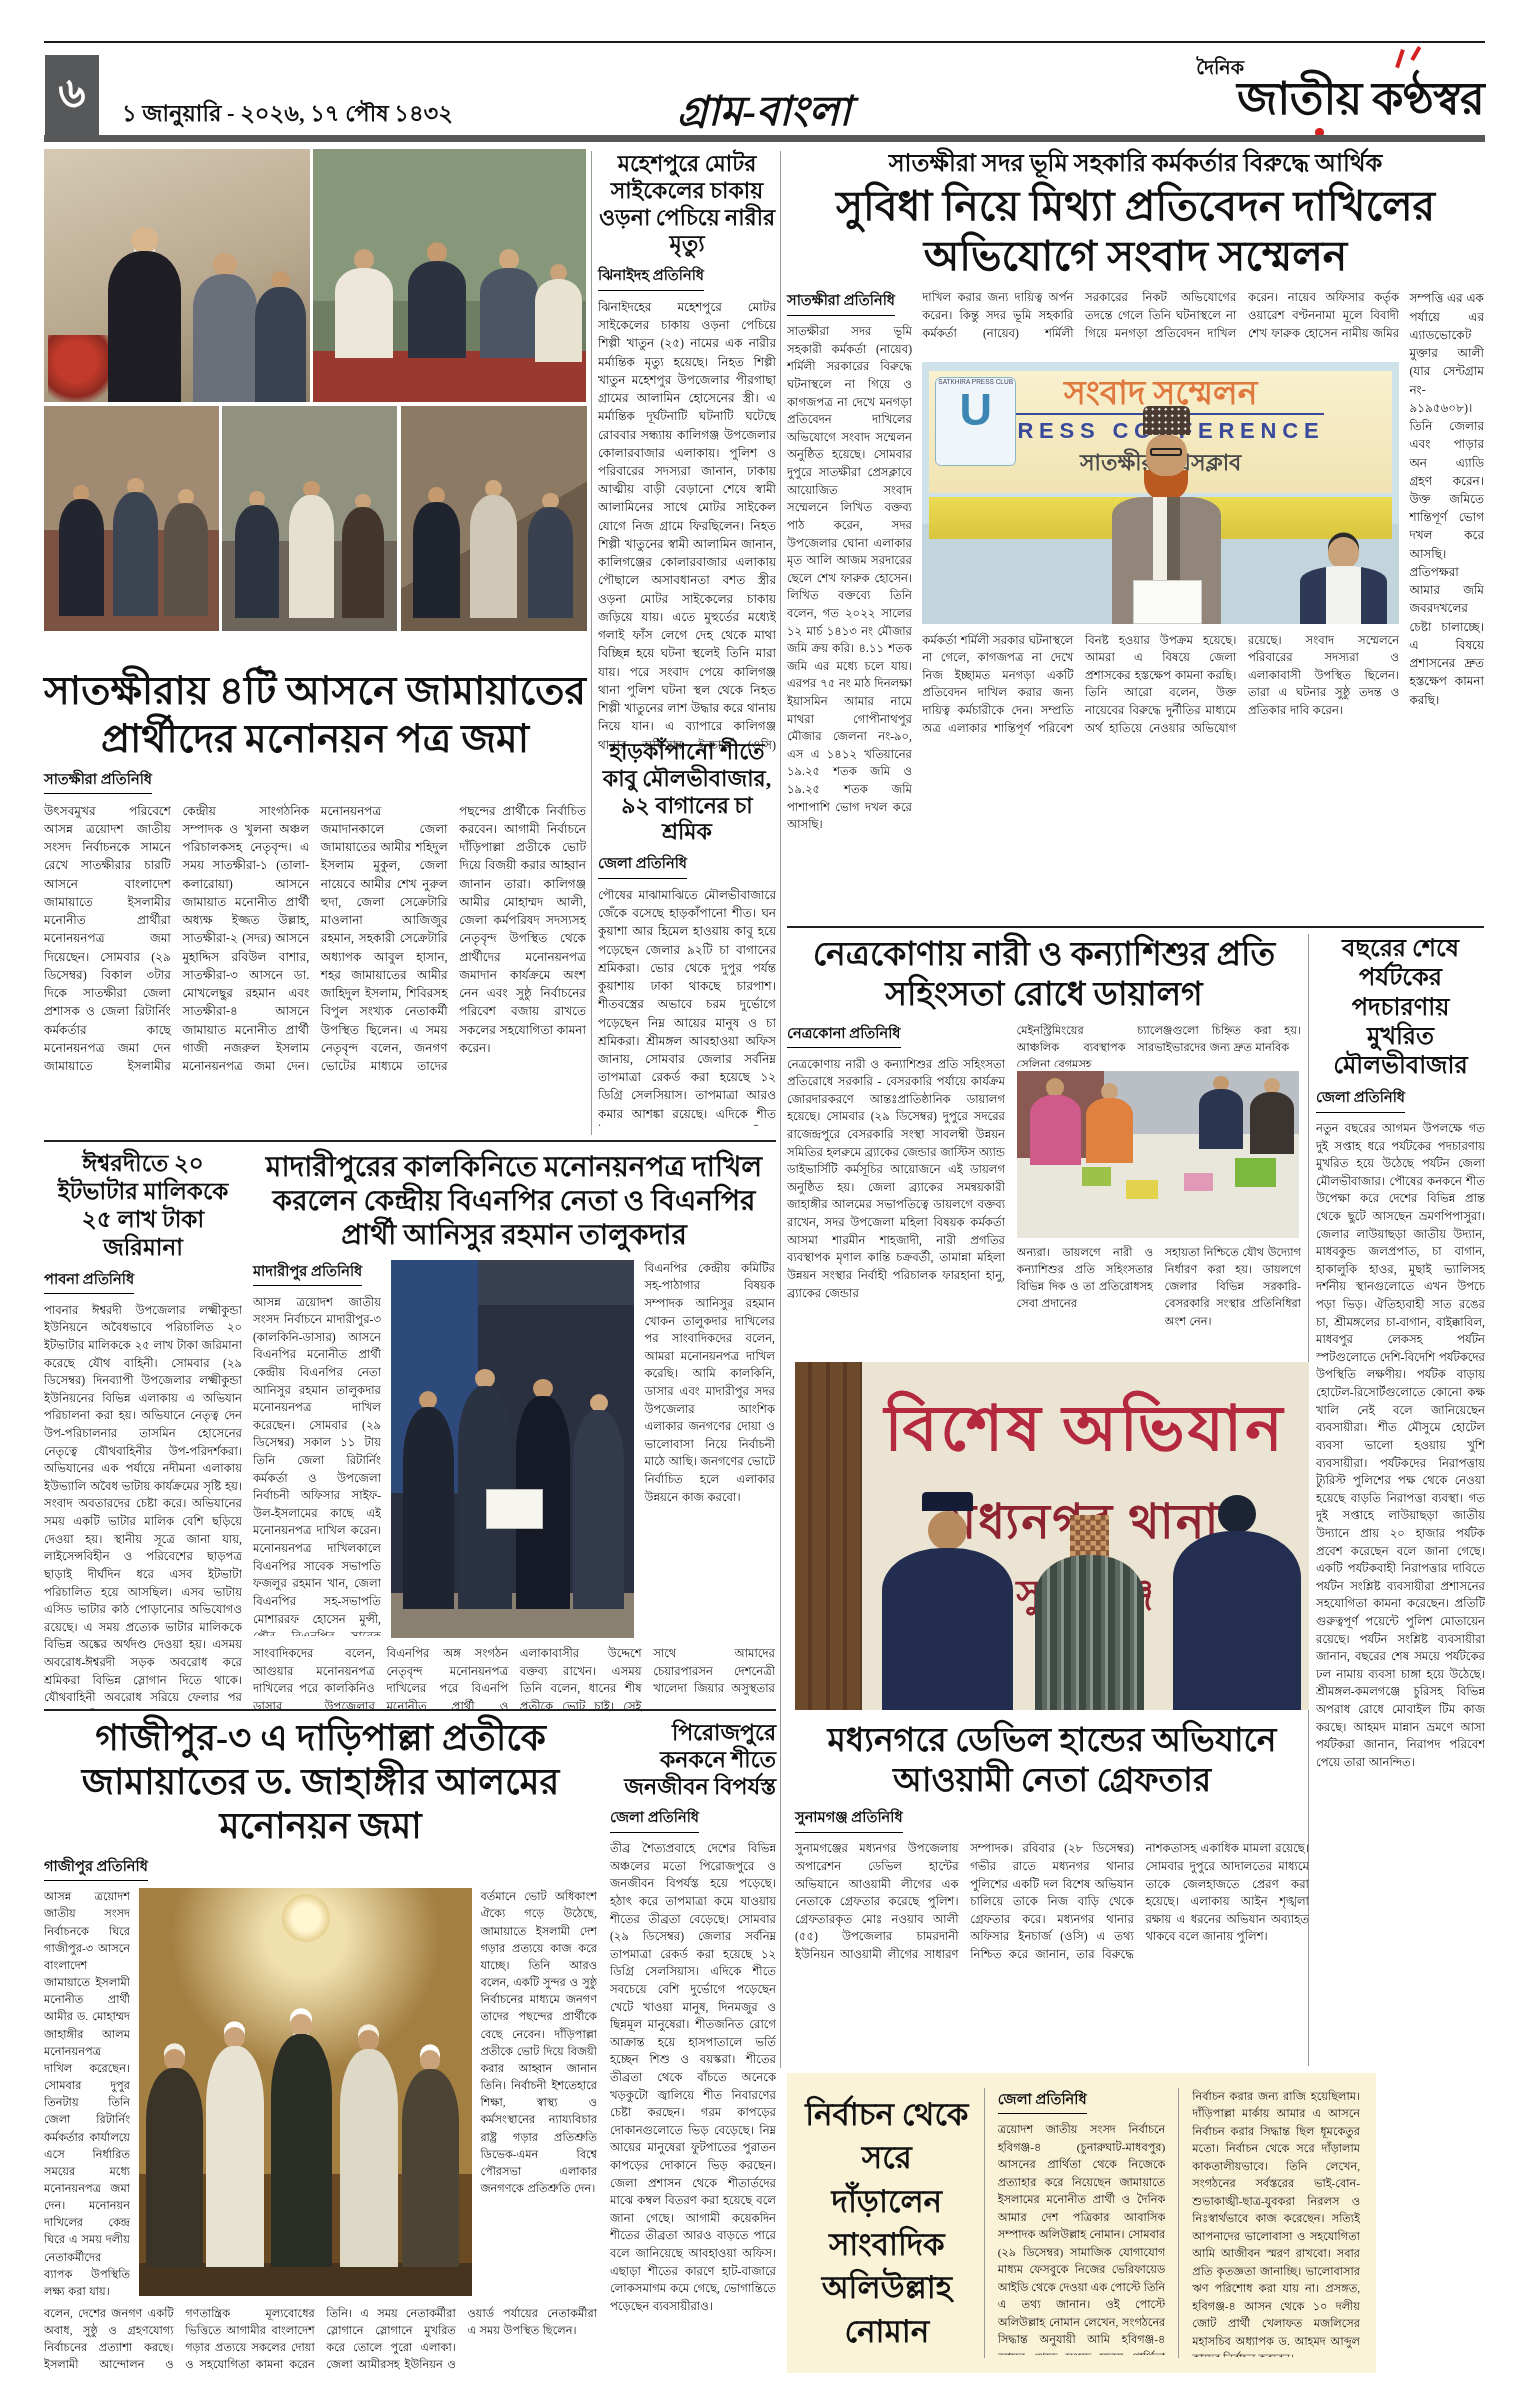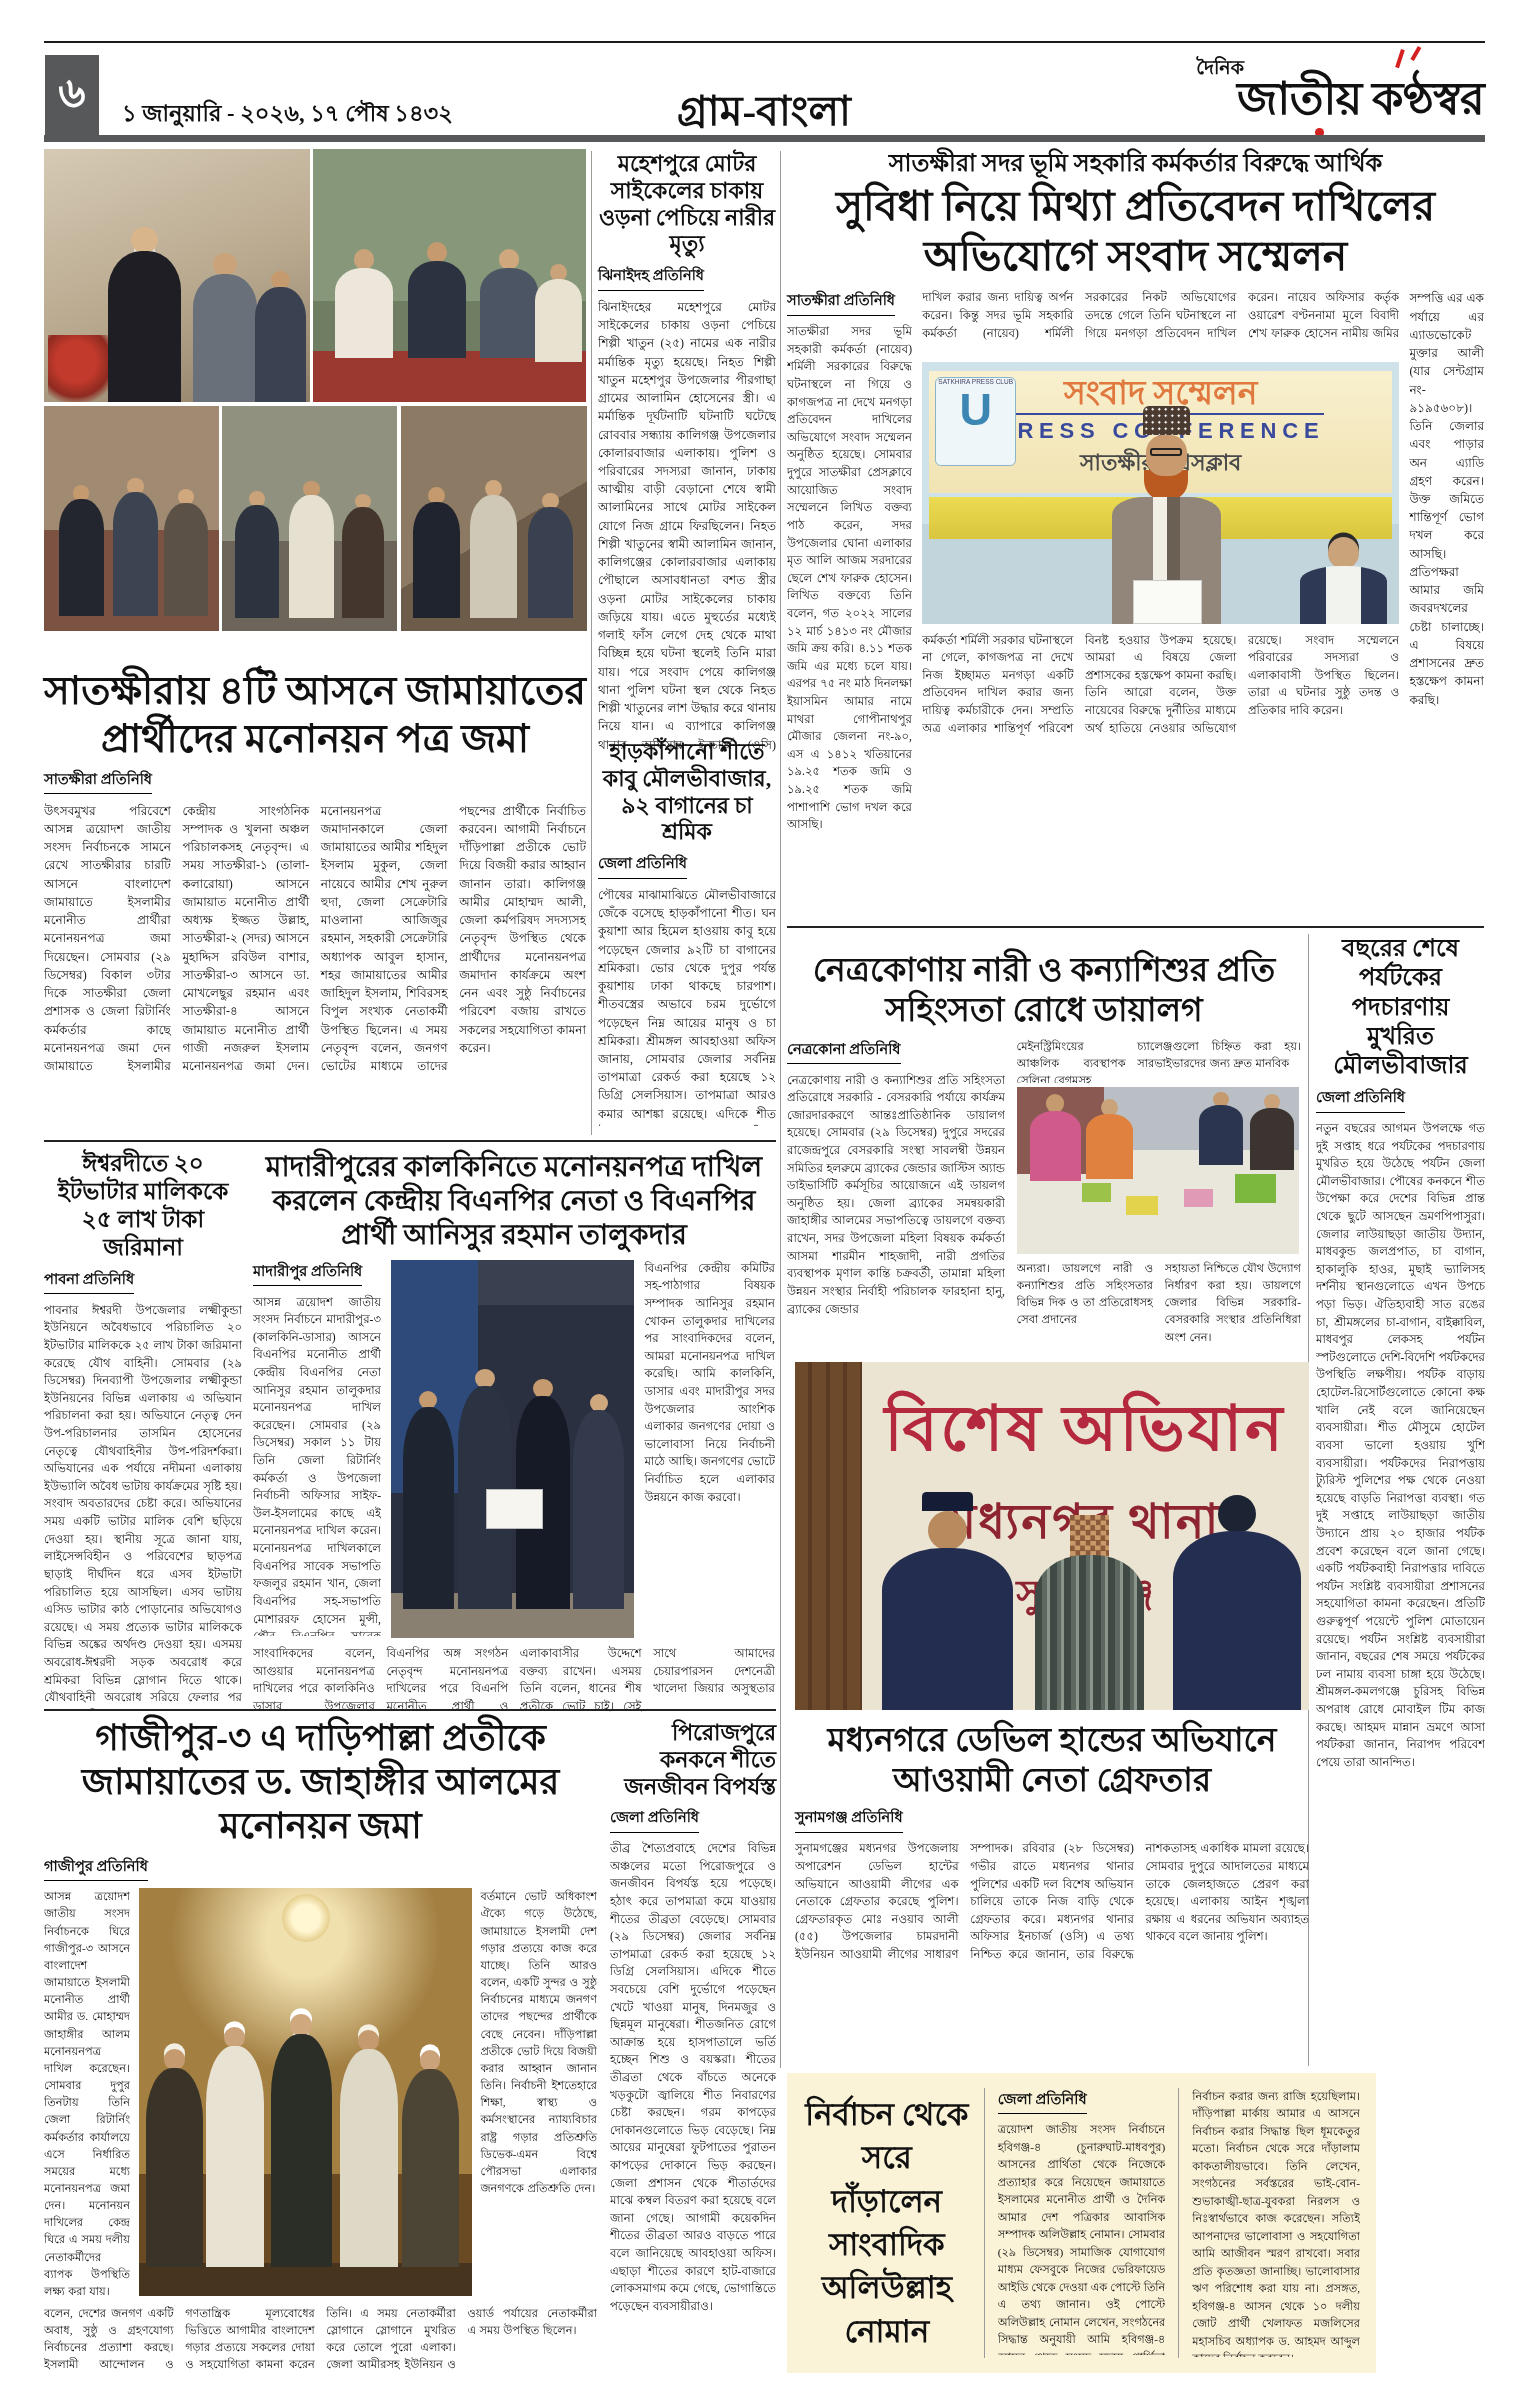--- a/index.html
+++ b/index.html
@@ -4,21 +4,21 @@
 <style>
   html,body{margin:0;padding:0;background:#e9e9e9;}
   .page{position:relative;width:1528px;height:2401px;background:#ffffff;margin:0 auto;
         font-family:"Liberation Serif","DejaVu Sans",serif;color:#111;overflow:hidden;}
   .abs{position:absolute;}
   
   .top-rule{background:#1a1a1a;height:2.2px;}
   .pagenum{background:#57585a;color:#fff;display:flex;align-items:center;justify-content:center;
            font-size:42px;font-weight:bold;}
   .hdr-date{font-size:22.6px;font-weight:bold;white-space:nowrap;}
-  .hdr-section{font-size:41px;font-weight:bold;text-align:center;}
+  .hdr-section{font-size:41px;font-weight:bold;text-align:center;font-style:italic;}
   .masthead{text-align:right;line-height:1.02;}
   .mast-prefix{font-size:19px;font-weight:bold;display:block;margin-right:240px;}
   .mast-title{font-size:45px;font-weight:bold;letter-spacing:-0.7px;}
   .mast-accent{position:absolute;background:#d42020;}
   .hdr-bar{background:#57585a;height:6.5px;}
   
   .art-head{font-weight:bold;text-align:center;line-height:1.22;margin:0;}
   .kicker{font-weight:bold;text-align:center;line-height:1.2;margin:0;}
   .byline{font-size:14.6px;font-weight:bold;border-bottom:1.5px solid #000;display:inline-block;
           padding-bottom:1.5px;margin:5.8px 0 7.3px 0;}
@@ -213,21 +213,21 @@
       </div>
       <div style="flex:1;min-width:0;">
         <div class="body" style="height:553px;font-size:12px;">সম্পত্তি এর এক পর্যায়ে এর এ্যাডভোকেট মুক্তার আলী (যার সেন্টগ্রাম নং- ৯১৯৫৬০৮)। তিনি জেলার এবং পাড়ার অন এ্যাডি গ্রহণ করেন। উক্ত জমিতে শান্তিপূর্ণ ভোগ দখল করে আসছি। প্রতিপক্ষরা আমার জমি জবরদখলের চেষ্টা চালাচ্ছে। এ বিষয়ে প্রশাসনের দ্রুত হস্তক্ষেপ কামনা করছি।</div>
       </div>
     </div>
   </section>
 
   <div class="abs hrule" style="left:787px;top:926px;width:697px;"></div>
 
   <section class="abs" style="left:787px;top:934px;width:514px;">
-    <h1 class="art-head" style="font-size:33px;margin-top:16px;">নেত্রকোণায় নারী ও কন্যাশিশুর প্রতি সহিংসতা রোধে ডায়ালগ</h1>
+    <h1 class="art-head" style="font-size:33px;">নেত্রকোণায় নারী ও কন্যাশিশুর প্রতি সহিংসতা রোধে ডায়ালগ</h1>
     <div style="display:flex;gap:11.6px;margin-top:7.3px;">
       <div style="width:218px;flex:none;">
         <span class="byline" style="margin-top:0;">নেত্রকোনা প্রতিনিধি</span>
         <div class="body" style="height:285px;font-size:11.6px;">নেত্রকোণায় নারী ও কন্যাশিশুর প্রতি সহিংসতা প্রতিরোধে সরকারি - বেসরকারি পর্যায়ে কার্যক্রম জোরদারকরণে আন্তঃপ্রাতিষ্ঠানিক ডায়ালগ হয়েছে। সোমবার (২৯ ডিসেম্বর) দুপুরে সদরের রাজেন্দ্রপুরে বেসরকারি সংস্থা সাবলম্বী উন্নয়ন সমিতির হলরুমে ব্র্যাকের জেন্ডার জাস্টিস অ্যান্ড ডাইভার্সিটি কর্মসূচির আয়োজনে এই ডায়লগ অনুষ্ঠিত হয়। জেলা ব্র্যাকের সমন্বয়কারী জাহাঙ্গীর আলমের সভাপতিত্বে ডায়লগে বক্তব্য রাখেন, সদর উপজেলা মহিলা বিষয়ক কর্মকর্তা আসমা শারমীন শাহজাদী, নারী প্রগতির ব্যবস্থাপক মৃণাল কান্তি চক্রবর্তী, তামান্না মহিলা উন্নয়ন সংস্থার নির্বাহী পরিচালক ফারহানা হানু, ব্র্যাকের জেন্ডার</div>
       </div>
       <div style="flex:1;min-width:0;">
         <div style="display:flex;gap:11.6px;">
           <div class="body" style="width:109px;height:45px;font-size:11.3px;">মেইনস্ট্রিমিংয়ের আঞ্চলিক ব্যবস্থাপক সেলিনা বেগমসহ</div>
           <div class="body" style="flex:1;height:45px;font-size:11.3px;">চ্যালেঞ্জগুলো চিহ্নিত করা হয়। সারভাইভারদের জন্য দ্রুত মানবিক</div>
         </div>

